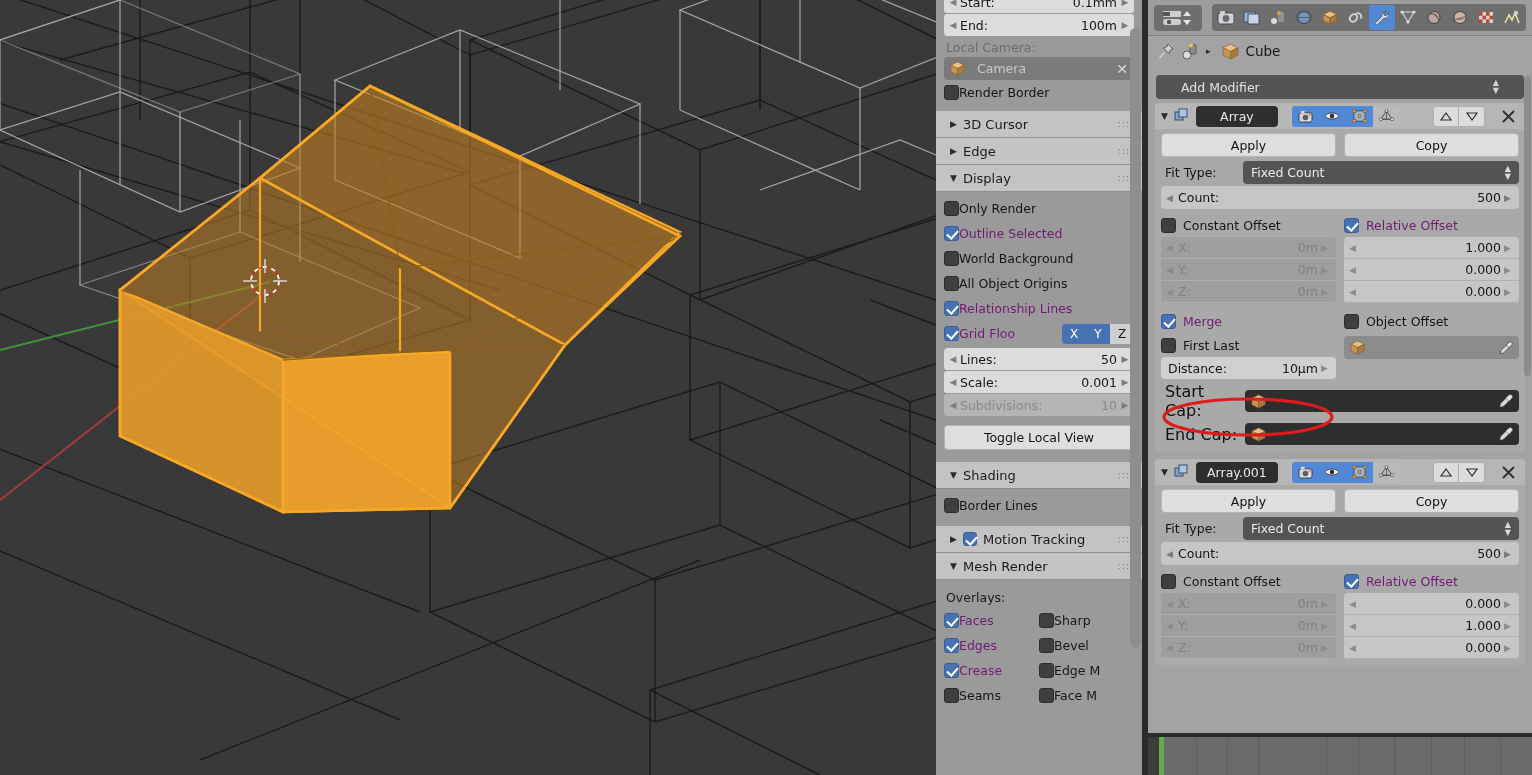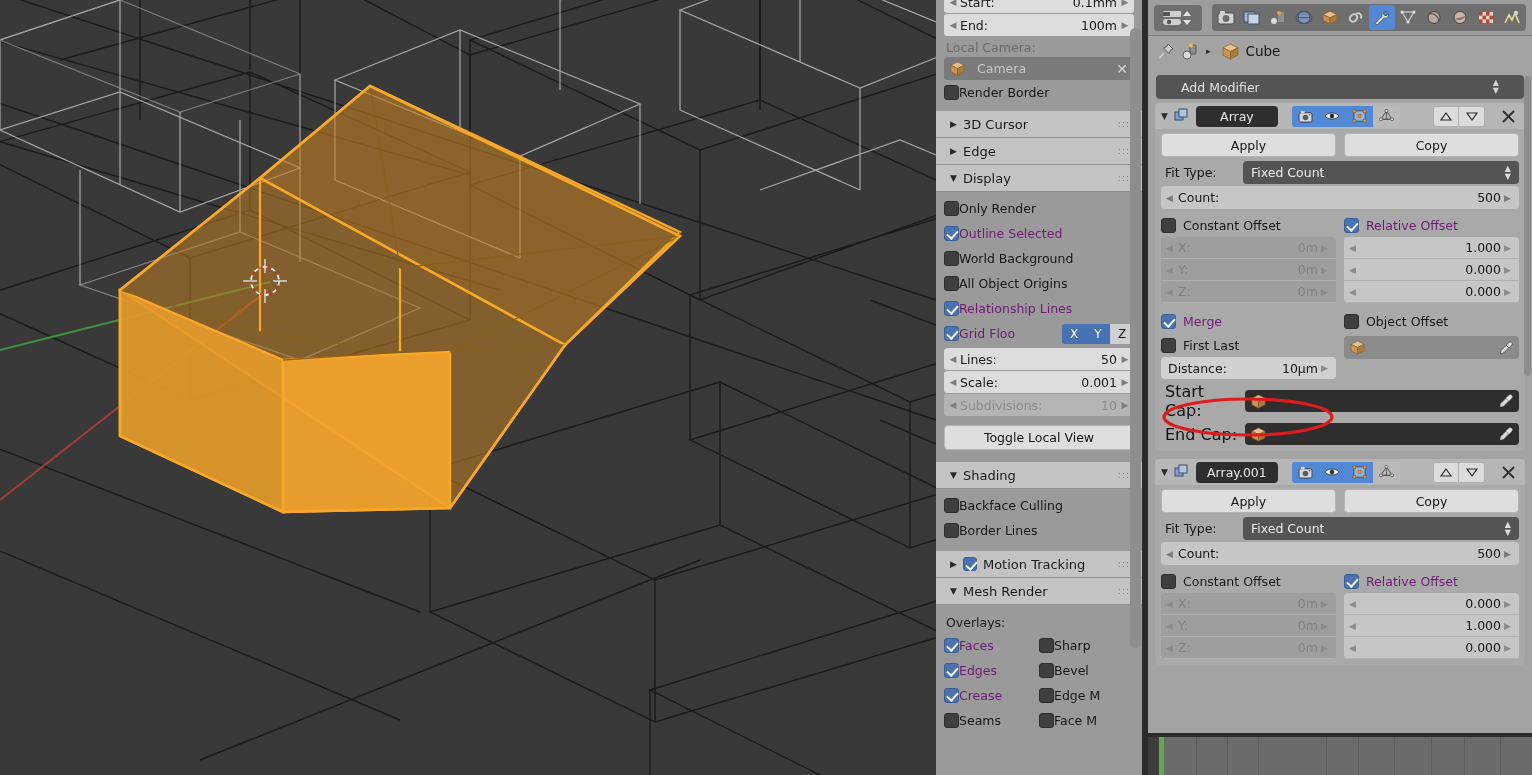--- a/index.html
+++ b/index.html
@@ -399,24 +399,20 @@
         <div class="btn-wide">Toggle Local View</div>
         <div style="height:4px;"></div>
       </div>
 
       <div class="np-section-hdr">
         <span class="tri">▼</span>
         <span>Shading</span>
         <span class="np-grip">::::</span>
       </div>
       <div class="np-body">
-        <div class="np-row">
-          <div class="cb"></div>
-          <span class="np-lbl">Backface Culling</span>
-        </div>
         <div class="np-row">
           <div class="cb"></div>
           <span class="np-lbl">Border Lines</span>
         </div>
       </div>
 
       <div class="np-section-hdr">
         <span class="tri">▶</span>
         <div class="cb on" style="width:14px;height:14px;"></div>
         <span>Motion Tracking</span>

